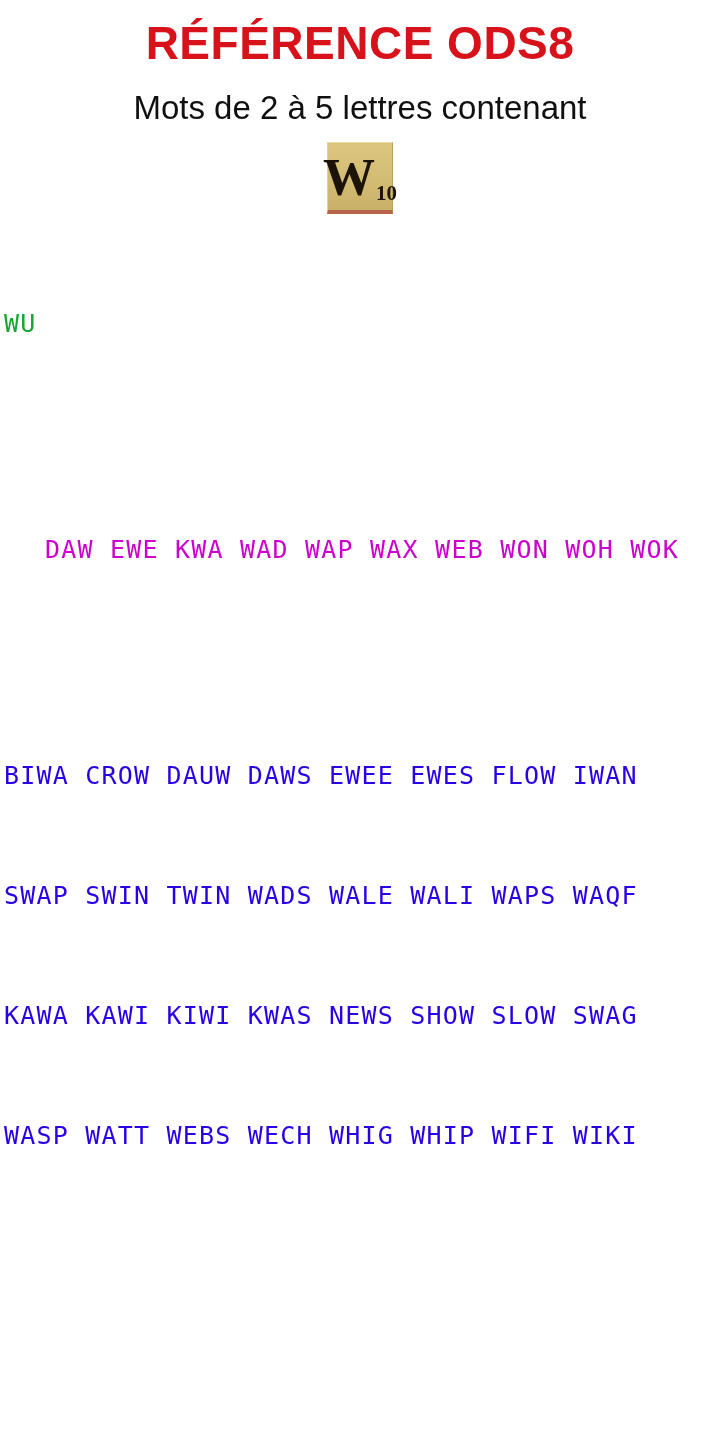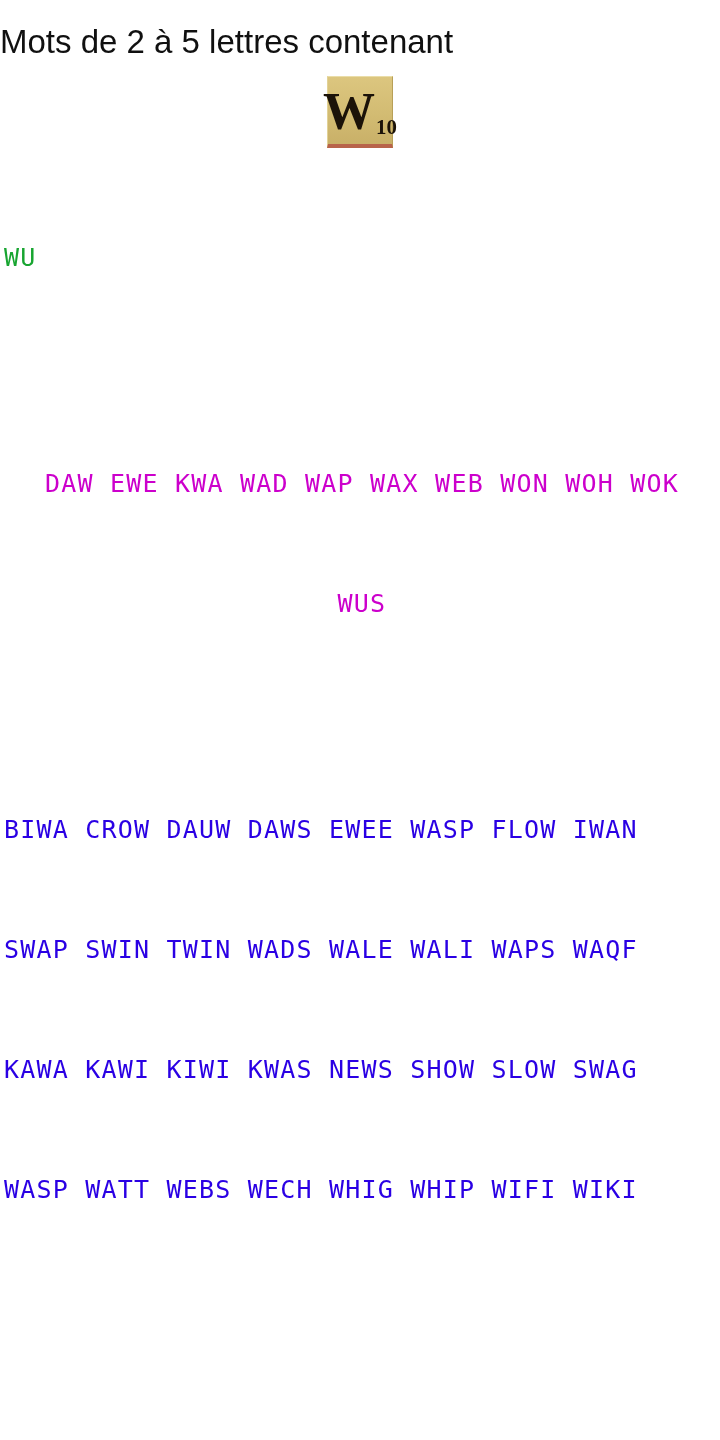--- a/index.html
+++ b/index.html
@@ -31,21 +31,21 @@
     text-align: center;
     color: #d8121b;
     font-weight: bold;
     font-size: 46px;
     letter-spacing: 0.5px;
     line-height: 1;
     padding-top: 20px;
   }
 
   .subtitle {
-    text-align: left;
+    text-align: center;
     color: #101010;
     font-size: 33px;
     line-height: 1.1;
     padding-top: 24px;
   }
 
   .tile-header-wrap {
     display: flex;
     justify-content: center;
     padding-top: 16px;
@@ -99,41 +99,41 @@
   .wordblock.len4 { color: #2a00e4; margin-top: 26px; }
   .wordrow { display: block; }
 </style>
 </head>
 <body>
 
 <div class="screen">
 
   <div class="content">
 
+    <div class="title">RÉFÉRENCE ODS8</div>
 
     <div class="subtitle">Mots de 2 à 5 lettres contenant</div>
 
     <div class="tile-header-wrap">
       <div class="tile tile-big">
         <span class="letter">W</span>
           <span class="val">10</span>
       </div>
     </div>
 
     <div class="wordblock len2">
       <span class="wordrow">WU</span>
     </div>
 
     <div class="wordblock len3">
       <span class="wordrow">DAW EWE KWA WAD WAP WAX WEB WON WOH WOK</span>
-      <span class="wordrow">WUS</span>
     </div>
 
     <div class="wordblock len4">
-      <span class="wordrow">BIWA CROW DAUW DAWS EWEE WASP FLOW IWAN</span>
+      <span class="wordrow">BIWA CROW DAUW DAWS EWEE EWES FLOW IWAN</span>
       <span class="wordrow">SWAP SWIN TWIN WADS WALE WALI WAPS WAQF</span>
       <span class="wordrow">KAWA KAWI KIWI KWAS NEWS SHOW SLOW SWAG</span>
       <span class="wordrow">WASP WATT WEBS WECH WHIG WHIP WIFI WIKI</span>
     </div>
 
   </div>
 
 </div>
 
 </body></html>

